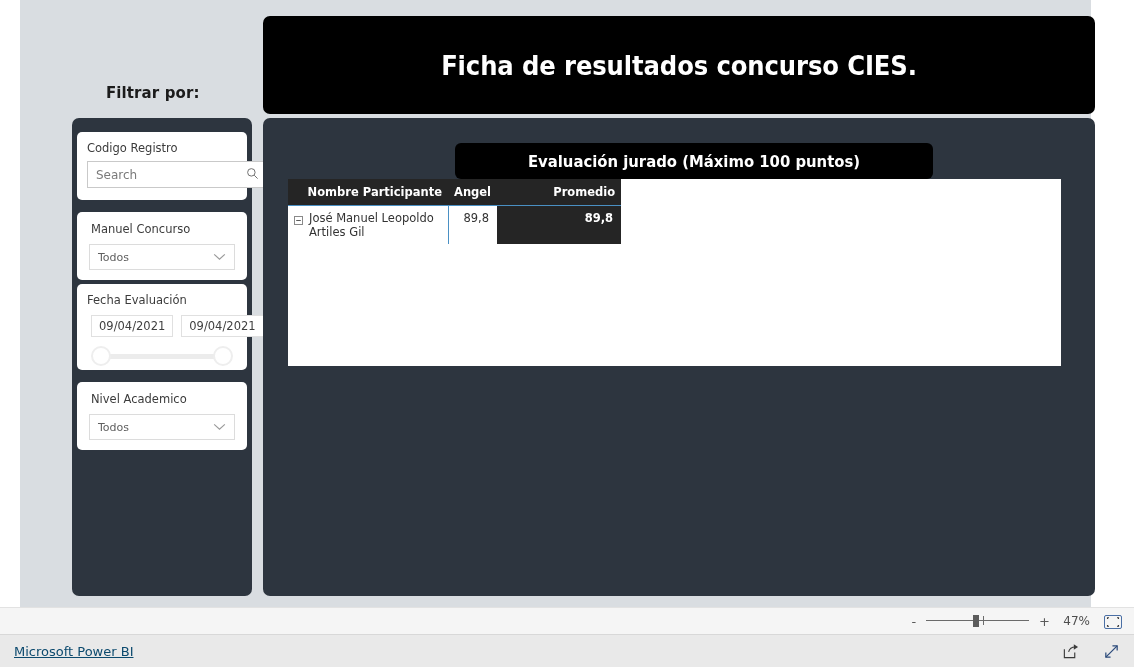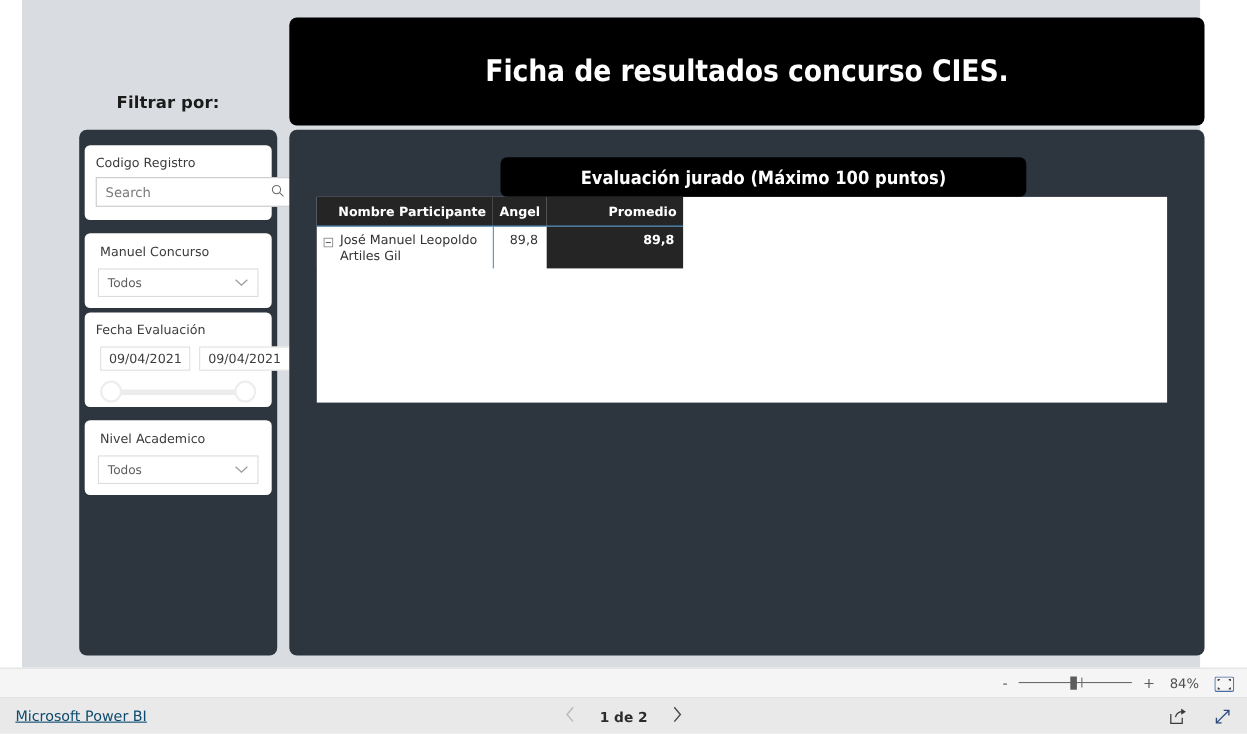--- a/index.html
+++ b/index.html
@@ -470,48 +470,35 @@
   </div>
 
   <div class="status-bar">
     <span class="zoom-minus">-</span>
     <div class="zoom-slider">
       <div class="zoom-line"></div>
       <div class="zoom-thumb"></div>
       <div class="zoom-tick"></div>
     </div>
     <span class="zoom-plus">+</span>
-    <span class="zoom-pct">84%</span>
+    <span class="zoom-pct">47%</span>
     <span class="fit-icon">
       <svg width="18" height="14" viewBox="0 0 18 14">
         <rect x="0.5" y="0.5" width="17" height="13" rx="1.5" fill="none" stroke="#4a6fa5" stroke-width="1"></rect>
         <polyline points="3.5,4 3.5,2.8 5,2.8" fill="none" stroke="#3a3a3a" stroke-width="1.1"></polyline>
         <polyline points="14.5,4 14.5,2.8 13,2.8" fill="none" stroke="#3a3a3a" stroke-width="1.1"></polyline>
         <polyline points="3.5,10 3.5,11.2 5,11.2" fill="none" stroke="#3a3a3a" stroke-width="1.1"></polyline>
         <polyline points="14.5,10 14.5,11.2 13,11.2" fill="none" stroke="#3a3a3a" stroke-width="1.1"></polyline>
       </svg>
     </span>
   </div>
 
   <div class="footer">
     <span class="footer-brand">Microsoft Power BI</span>
 
-    <div class="pager">
-      <span class="pager-prev">
-        <svg width="9" height="15" viewBox="0 0 9 15">
-          <polyline points="7,1 1.5,7.5 7,14" fill="none" stroke="#b9b9b9" stroke-width="1.3"></polyline>
-        </svg>
-      </span>
-      <span class="pager-label">1 de 2</span>
-      <span class="pager-next">
-        <svg width="9" height="15" viewBox="0 0 9 15">
-          <polyline points="2,1 7.5,7.5 2,14" fill="none" stroke="#4a4a4a" stroke-width="1.3"></polyline>
-        </svg>
-      </span>
-    </div>
 
     <div class="footer-right">
       <span class="footer-icon">
         <svg width="17" height="17" viewBox="0 0 18 18">
           <path d="M2.5 6.5 L2.5 15.5 L13.5 15.5 L13.5 10" fill="none" stroke="#3a3a3a" stroke-width="1.2"></path>
           <path d="M7 9.5 C8 5.5 11 4.2 14 4.2" fill="none" stroke="#3a3a3a" stroke-width="1.2"></path>
           <polygon points="12.5,1.2 17,4.2 12.5,7.2" fill="#3a3a3a"></polygon>
         </svg>
       </span>
       <span class="footer-icon">

